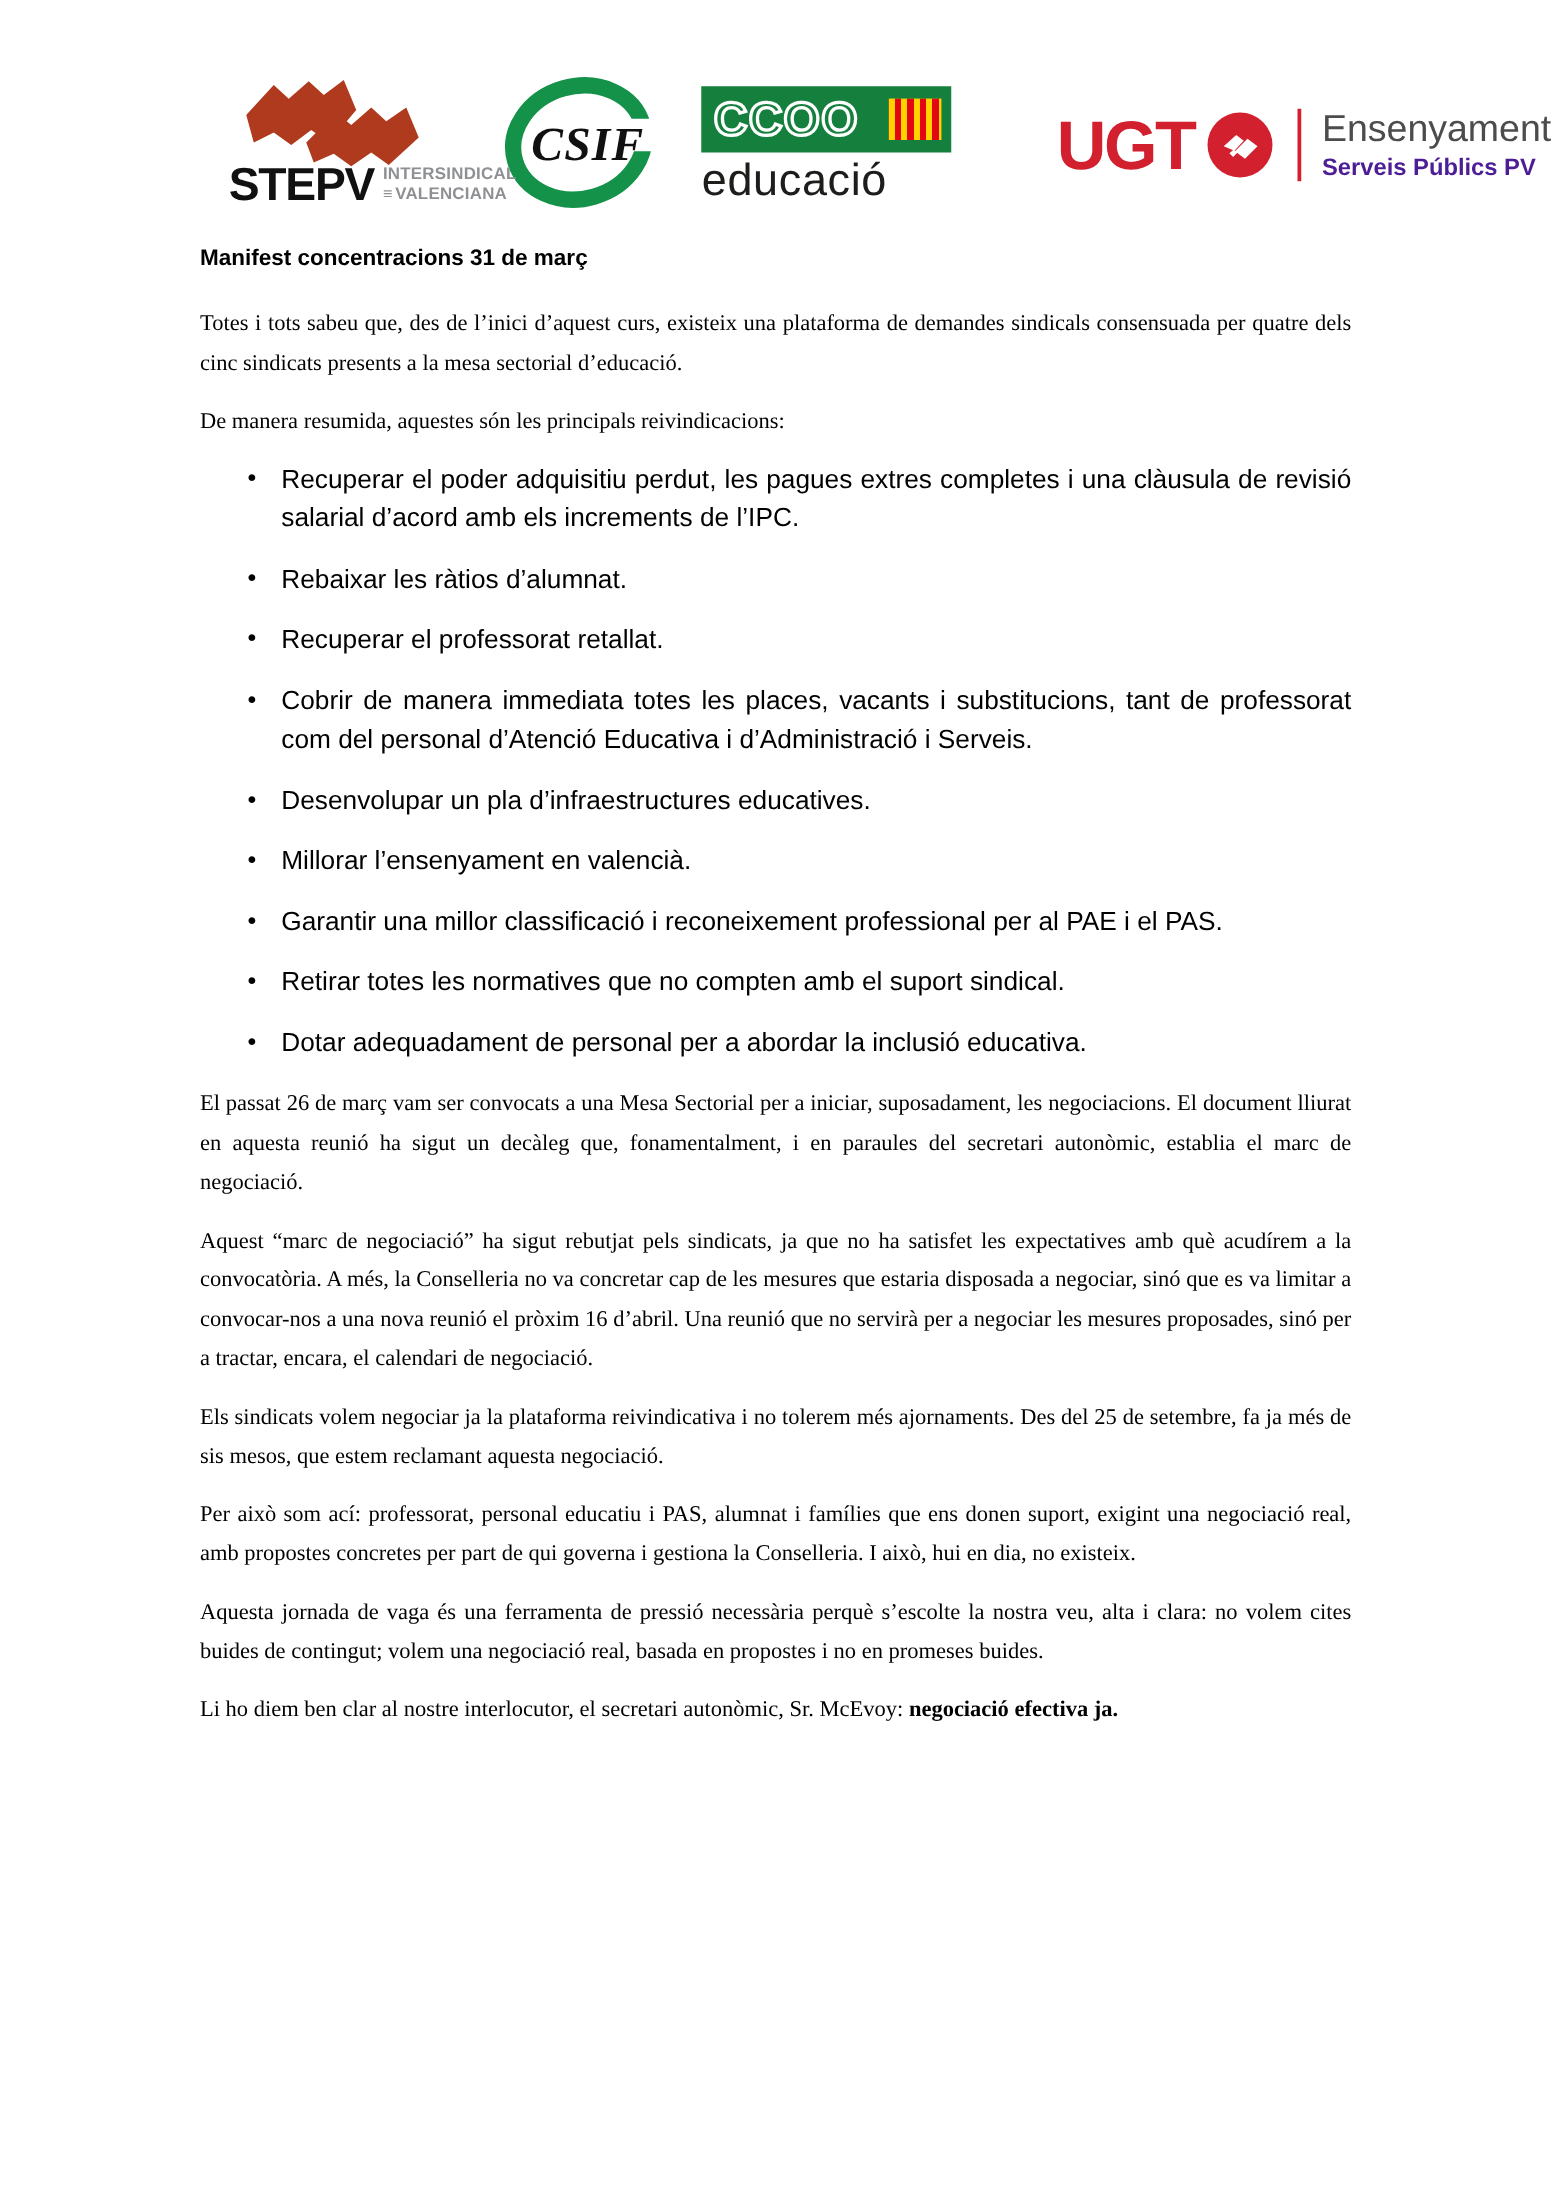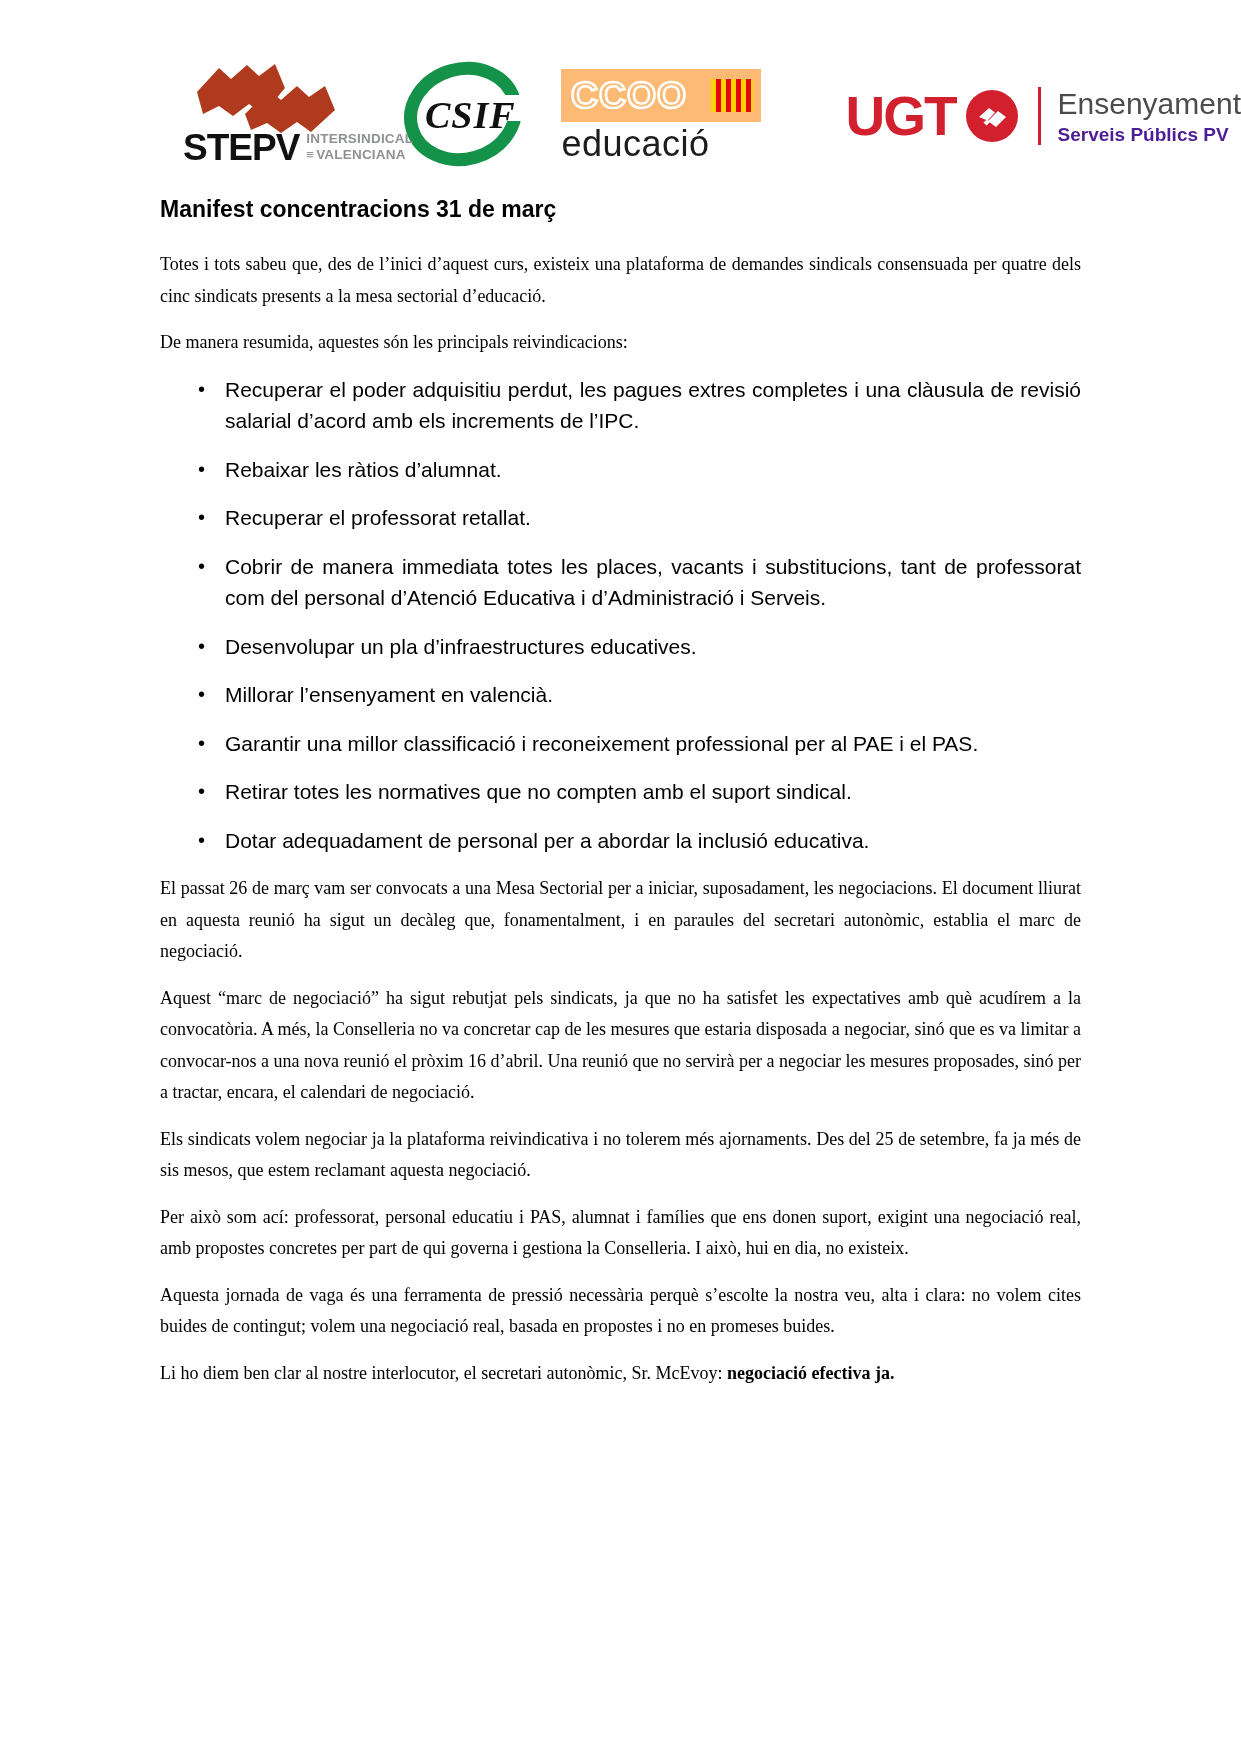--- a/index.html
+++ b/index.html
@@ -28,41 +28,41 @@
   .stepv-sub { display: flex; flex-direction: column; color: #8e9093; font-weight: 700; font-size: 13.5px; line-height: 1.12; letter-spacing: 0.2px; padding-bottom: 2px; }
   .stepv-sub .row2 { display: flex; align-items: center; gap: 2px; }
   .lines-glyph { font-size: 13px; line-height: 1; }
 
   
   .csif { width: 150px; margin-left: 16px; }
 
   
   .ccoo { flex-direction: column; align-items: flex-start; margin-left: 24px; width: 206px; }
   .ccoo-box {
-    width: 200px; height: 53px; background: #fdba74;
+    width: 200px; height: 53px; background: #15803d;
     display: flex; align-items: center; padding: 0 8px;
   }
   .senyera {
     width: 43px; height: 33px; margin-left: 6px;
     background: repeating-linear-gradient(90deg, #ffd200 0 5px, #e30613 5px 10px);
     background-color: #ffd200;
   }
   .ccoo-sub { font-size: 36px; font-weight: 400; color: #1d1d1b; letter-spacing: 0.5px; line-height: 1.1; margin-top: 2px; }
 
   
   .ugt { margin-left: 84px; gap: 9px; }
   .ugt-word { font-size: 55px; font-weight: 800; color: #d2202f; letter-spacing: -2px; line-height: 1; }
   .ugt-divider { width: 3px; height: 58px; background: #d2202f; margin: 0 8px 0 10px; }
   .ugt-text { display: flex; flex-direction: column; justify-content: center; }
   .ugt-line1 { font-size: 30px; color: #4c4c4c; line-height: 1.25; }
   .ugt-line2 { font-size: 19px; font-weight: 700; color: #4c1d95; line-height: 1.25; }
 
   
   .content { margin: 26px 160px 0 160px; }
-  h1.doc-title { font-size: 23px; font-weight: 700; margin: 0 0 26px 0; color: #000; }
+  h1.doc-title { font-size: 18px; font-weight: 700; margin: 0 0 26px 0; color: #000; }
   .content p {
     font-size: 18px; line-height: 31.5px;
     text-align: justify; margin: 0 0 15px 0; font-family: Liberation Serif, serif;
   }
   ul.demands { margin: 8px 0 15px 0; padding: 0 0 0 64px; list-style: none; }
   ul.demands li {
     font-size: 21px; line-height: 31.5px; text-align: justify;
     margin: 0 0 17px 0; position: relative; padding-left: 1px;
   }
   ul.demands li::before {

